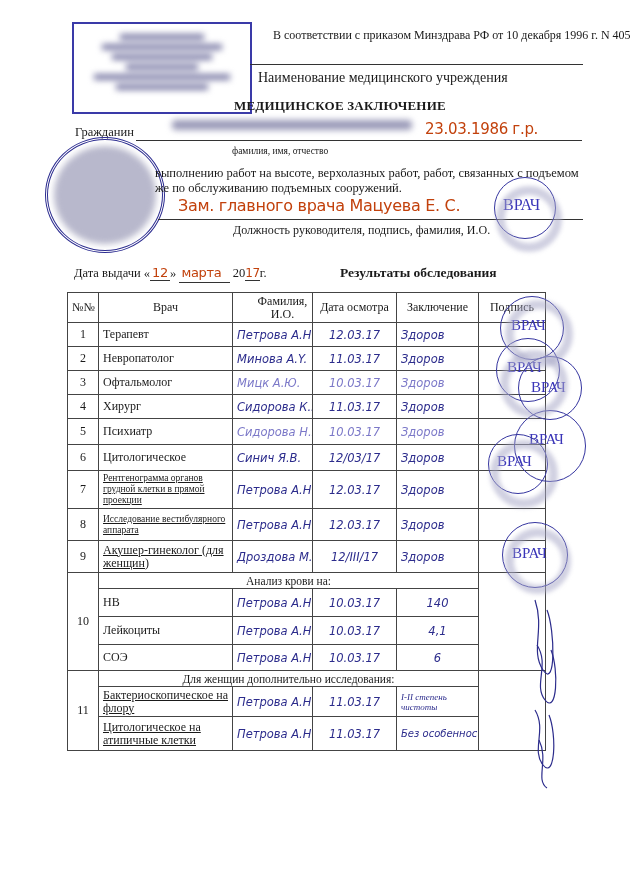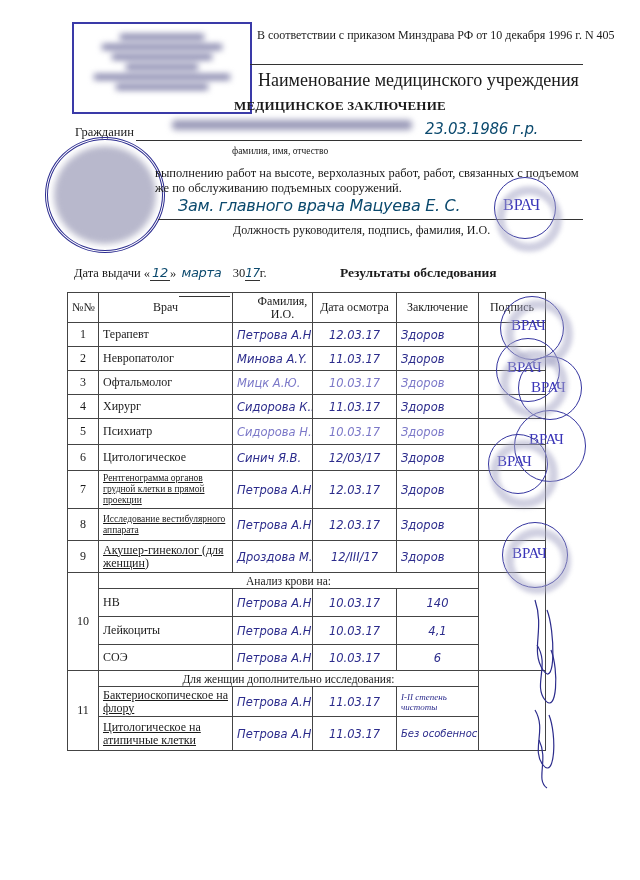--- a/index.html
+++ b/index.html
@@ -1,18 +1,18 @@
 <!DOCTYPE html>
 <html><head>
 <meta charset="utf-8">
 <style>
   html,body{margin:0;padding:0;background:#fff;}
   body{width:640px;height:880px;position:relative;overflow:hidden;font-family:"Liberation Serif","DejaVu Serif",serif;color:#1a1a1a;}
   .abs{position:absolute;}
-  .hand{font-family:"DejaVu Sans",sans-serif;font-style:italic;color:#0c4a6e;letter-spacing:-0.3px;}
+  .hand{font-family:"DejaVu Sans",sans-serif;color:#c2410c;letter-spacing:-0.3px;}
   .line{position:absolute;border-top:1px solid #333;height:0;}
   .blur{filter:blur(3px);}
   table.res{position:absolute;left:67px;top:292px;width:478px;border-collapse:collapse;font-size:12px;table-layout:fixed;}
   table.res td,table.res th{border:1px solid #444;padding:0 4px;font-weight:normal;vertical-align:middle;overflow:hidden;white-space:nowrap;}
   table.res th{text-align:center;line-height:13px;font-size:12px;}
   table.res td.num{text-align:center;}
   table.res td.small{font-size:9.5px;line-height:11px;white-space:normal;text-decoration:underline;}
   table.res td.mid{font-size:12px;line-height:13px;white-space:normal;text-decoration:underline;}
   table.res td.hw{font-family:"DejaVu Sans",sans-serif;font-style:italic;color:#2c2c8c;font-size:11.5px;}
   table.res td.hwl{color:#7b78c8;}
@@ -29,23 +29,23 @@
   <div class="blur" style="margin:10px 16px;">
     <div style="height:6px;background:#7f7fa8;margin:4px 30px;"></div>
     <div style="height:6px;background:#7f7fa8;margin:4px 12px;"></div>
     <div style="height:6px;background:#7f7fa8;margin:4px 22px;"></div>
     <div style="height:6px;background:#7f7fa8;margin:4px 36px;"></div>
     <div style="height:6px;background:#7f7fa8;margin:4px 4px;"></div>
     <div style="height:6px;background:#7f7fa8;margin:4px 26px;"></div>
   </div>
 </div>
 
-<div class="abs" style="left:257px;top:28px;font-size:12px;">В соответствии с приказом Минздрава РФ от 10 декабря 1996 г. N 405</div>
+<div class="abs" style="left:273px;top:28px;font-size:12px;">В соответствии с приказом Минздрава РФ от 10 декабря 1996 г. N 405</div>
 <div class="line" style="left:250px;top:64px;width:333px;"></div>
-<div class="abs" style="left:258px;top:70px;font-size:18px;">Наименование медицинского учреждения</div>
+<div class="abs" style="left:258px;top:70px;font-size:14px;">Наименование медицинского учреждения</div>
 <div class="abs" style="left:234px;top:98px;font-size:13px;font-weight:bold;letter-spacing:0.2px;">МЕДИЦИНСКОЕ ЗАКЛЮЧЕНИЕ</div>
 
 <div class="abs" style="left:75px;top:125px;font-size:12.5px;">Гражданин</div>
 <div class="line" style="left:136px;top:140px;width:446px;"></div>
 <div class="abs blur" style="left:172px;top:120px;width:240px;height:10px;background:#9a9ab8;border-radius:4px;"></div>
 <div class="abs hand" style="left:425px;top:120px;font-size:15px;">23.03.1986 г.р.</div>
 <div class="abs" style="left:232px;top:146px;font-size:9.5px;">фамилия, имя, отчество</div>
 
 <div class="abs stamp-round" style="left:45px;top:137px;width:114px;height:110px;border:3px double #2c2c90;">
   <div class="blur" style="position:absolute;left:6px;top:6px;right:6px;bottom:6px;border-radius:50%;background:#b8b8cc;"></div>
@@ -58,22 +58,22 @@
 <div class="line" style="left:158px;top:219px;width:425px;"></div>
 <div class="abs" style="left:233px;top:223px;font-size:12px;">Должность руководителя, подпись, фамилия, И.О.</div>
 
 <div class="abs stamp-round" style="left:494px;top:177px;width:60px;height:60px;border:1.5px solid #3535a0;">
   <span class="stamp-label" style="position:absolute;left:8px;top:18px;font-size:16px;">ВРАЧ</span>
 </div>
 <div class="abs smear" style="left:496px;top:186px;width:48px;height:48px;"></div>
 
 <div class="abs" style="left:74px;top:265px;font-size:12.5px;white-space:nowrap;">
   <span>Дата выдачи «</span><span class="hand" style="font-size:13px;border-bottom:1px solid #333;padding:0 2px;">12</span><span>»</span>
-  <span class="hand" style="font-size:13px;border-bottom:1px solid #333;padding:0 8px 16px 2px;">марта</span>
-  <span>30</span><span class="hand" style="font-size:12px;border-bottom:1px solid #333;">17</span><span>г.</span>
+  <span class="hand" style="font-size:13px;border-bottom:1px solid #333;padding:0 8px 2px 2px;">марта</span>
+  <span>20</span><span class="hand" style="font-size:12px;border-bottom:1px solid #333;">17</span><span>г.</span>
 </div>
 <div class="abs" style="left:340px;top:265px;font-size:13.5px;font-weight:bold;">Результаты обследования</div>
 
 <table class="res">
   <colgroup>
     <col style="width:31px">
       <col style="width:134px">
       <col style="width:80px">
       <col style="width:84px">
       <col style="width:82px">

